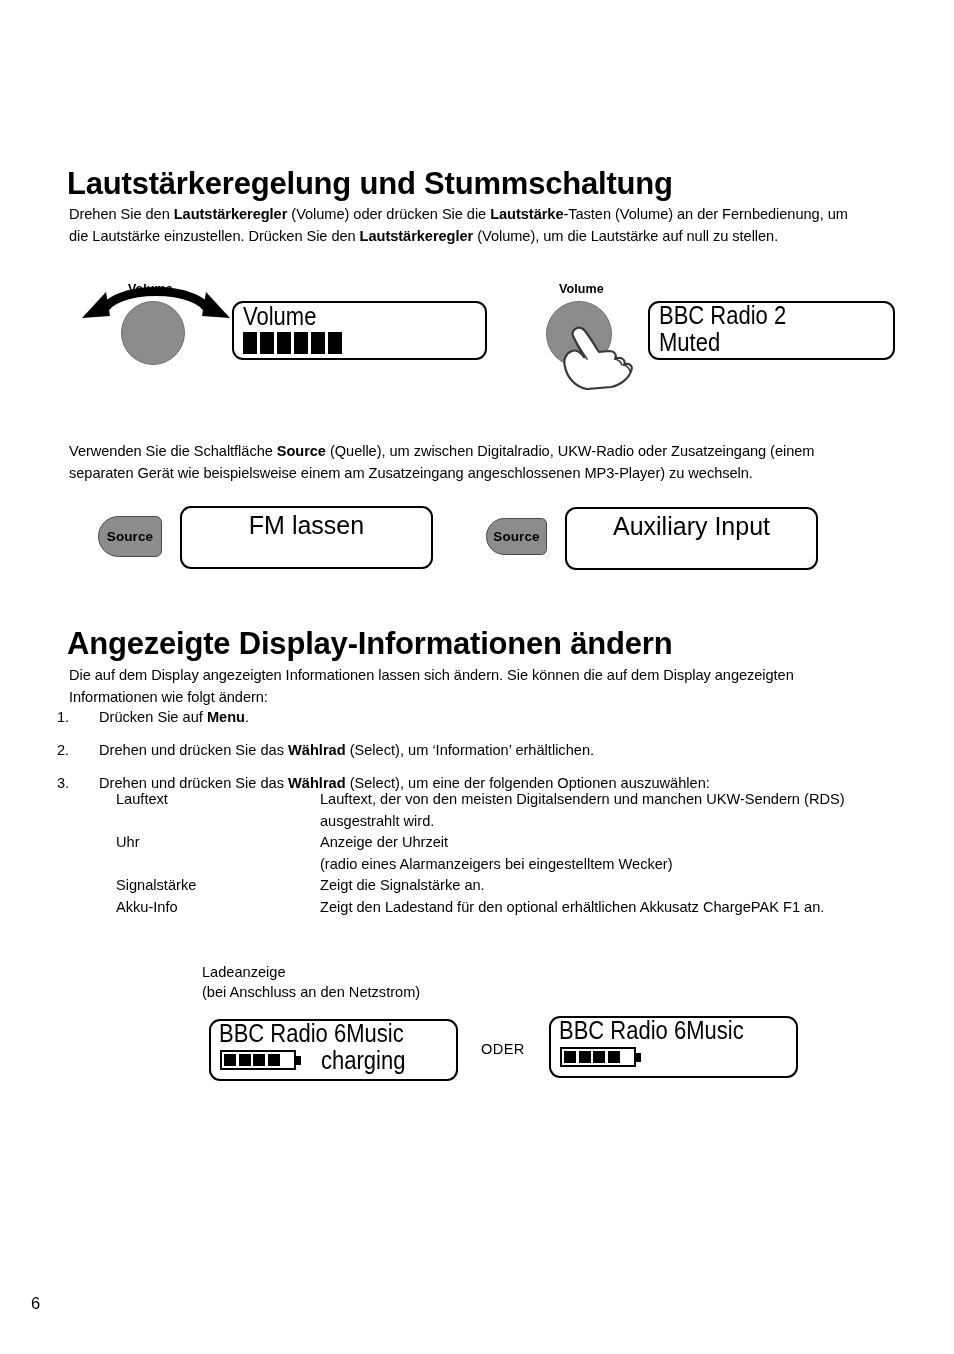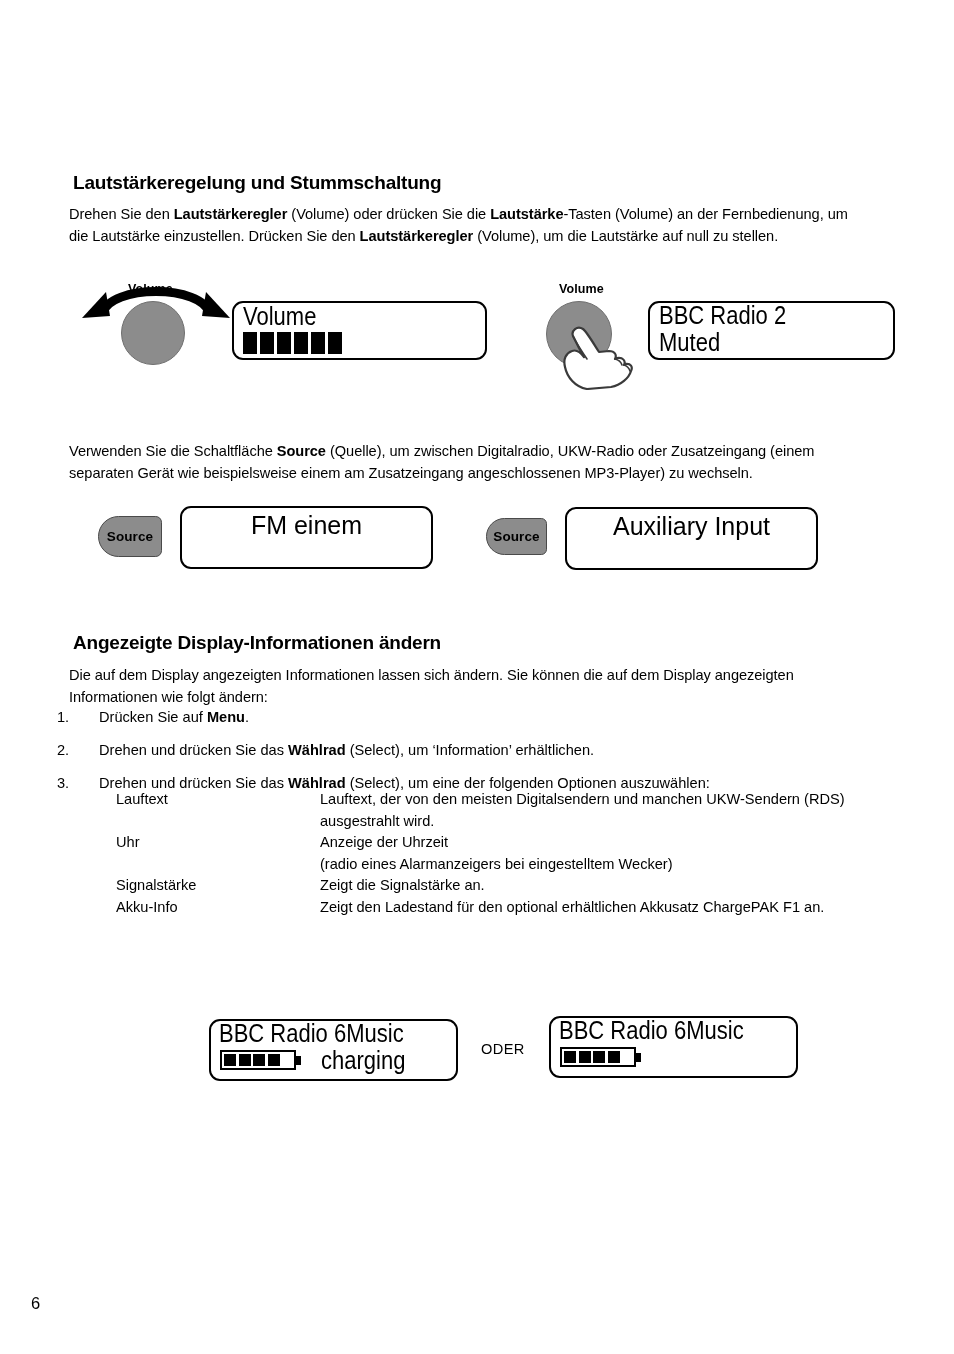--- a/index.html
+++ b/index.html
@@ -16,22 +16,22 @@
     overflow: hidden;
   }
   .page {
     position: absolute;
     inset: 0;
   }
 
   
   h1.section-title {
     position: absolute;
-    margin: 16px;
-    font-size: 19px;
+    margin: 10px;
+    font-size: 31px;
     font-weight: bold;
     letter-spacing: -0.2px;
     line-height: 1.1;
     white-space: nowrap;
   }
   p.body-text {
     position: absolute;
     margin: 12px;
     font-size: 14.6px;
     line-height: 21.5px;
@@ -238,21 +238,21 @@
     <div class="lcd-line" style="left:9px; top:-1px;">BBC Radio 2</div>
     <div class="lcd-line" style="left:9px; top:26px;">Muted</div>
   </div>
 
 
   <p class="body-text" id="para-source" style="left:57px; top:429px; width:810px;"><span>Verwenden Sie die Schaltfläche </span><span class="bold">Source</span><span> (Quelle), um zwischen Digitalradio, UKW-Radio oder Zusatzeingang (einem separaten Gerät wie beispielsweise einem am Zusatzeingang angeschlossenen MP3-Player) zu wechseln.</span></p>
 
   <div class="source-btn" style="left:98px; top:516px; width:64px; height:41px;">Source</div>
 
   <div class="lcd" style="left:180px; top:506px; width:253px; height:63px;">
-    <div class="lcd-line center" style="top:4px;">FM einem</div>
+    <div class="lcd-line center" style="top:4px;">FM lassen</div>
   </div>
 
   <div class="source-btn" style="left:486px; top:518px; width:61px; height:37px;">Source</div>
 
   <div class="lcd" style="left:565px; top:507px; width:253px; height:63px;">
     <div class="lcd-line center" style="top:4px;">Auxiliary Input</div>
   </div>
 
   <h1 class="section-title" style="left:57px; top:617px;">Angezeigte Display-Informationen ändern</h1>
 
@@ -286,20 +286,22 @@
       <div class="def-row">
         <div class="term">Signalstärke</div>
         <div class="desc" style="white-space: pre-line;">Zeigt die Signalstärke an.</div>
       </div>
       <div class="def-row">
         <div class="term">Akku-Info</div>
         <div class="desc" style="white-space: pre-line;">Zeigt den Ladestand für den optional erhältlichen Akkusatz ChargePAK F1 an.</div>
       </div>
     </div>
 
+  <div class="caption" style="left:202px; top:963px;">Ladeanzeige
+(bei Anschluss an den Netzstrom)</div>
 
 
   <div class="lcd" style="left:209px; top:1019px; width:249px; height:62px;">
     <div class="lcd-line" style="left:8px; top:-1px;">BBC Radio 6Music</div>
     <div class="battery" id="battery-charging" style="left:9px; top:29px;">
         <div class="shell">
           <i></i>
           <i></i>
           <i></i>
           <i></i>

